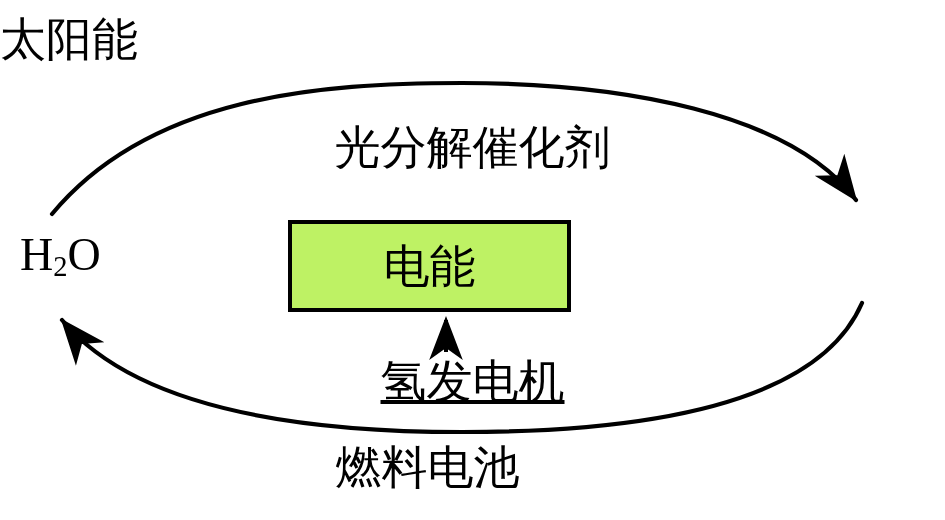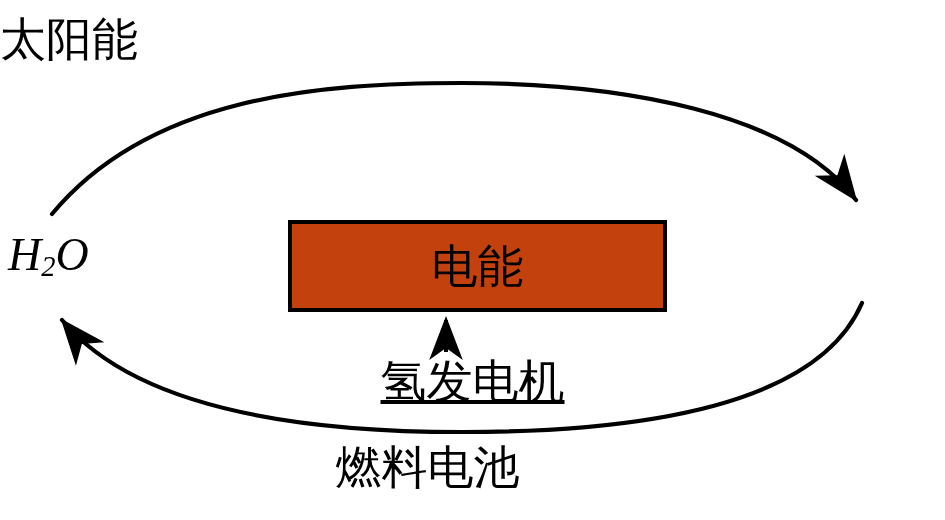--- a/index.html
+++ b/index.html
@@ -67,37 +67,37 @@
     width: 945px;
     text-align: center;
     text-decoration: underline;
   }
   #label-fuelcell {
     left: 0; top: 444px;
     width: 855px;
     text-align: center;
   }
   #label-water {
-    left: 8px; top: 232px; font-style: italic;
+    left: 20px; top: 232px;
   }
   #label-gases {
     left: 763px; top: 232px;
   }
   #energy-box {
     position: absolute;
     left: 288px;
     top: 220px;
-    width: 379px;
+    width: 283px;
     height: 92px;
     border: 4px solid #000000;
     box-sizing: border-box;
     display: flex;
     align-items: center;
     justify-content: center;
-    background: #c2410c;
+    background: #bef264;
   }
   #energy-box .cn-label {
     position: static;
     font-size: 46px;
   }
 </style>
 </head>
 <body>
 
 <div id="diagram-root">
@@ -117,20 +117,21 @@
 
     <path d="M 52,214 C 150,96 320,83 462,83 C 620,83 790,112 856,200" fill="none" stroke="#000000" stroke-width="4.2" stroke-linecap="round" marker-end="url(#arrowhead-tr)"></path>
 
     <path d="M 862,303 C 820,400 660,432 462,432 C 280,432 130,402 62,320" fill="none" stroke="#000000" stroke-width="4.2" stroke-linecap="round" marker-end="url(#arrowhead-bl)"></path>
 
     <path d="M 446,352 L 446,320" fill="none" stroke="#000000" stroke-width="4" stroke-linecap="butt" marker-end="url(#arrowhead-up)"></path>
   </svg>
 
   <div class="cn-label" id="label-solar">太阳能</div>
 
+  <div class="cn-label" id="label-catalyst">光分解催化剂</div>
 
   <div class="formula" id="label-water">
     <span>H</span><sub>2</sub><span>O</span>
   </div>
 
 
   <div id="energy-box">
     <span class="cn-label">电能</span>
   </div>
 

